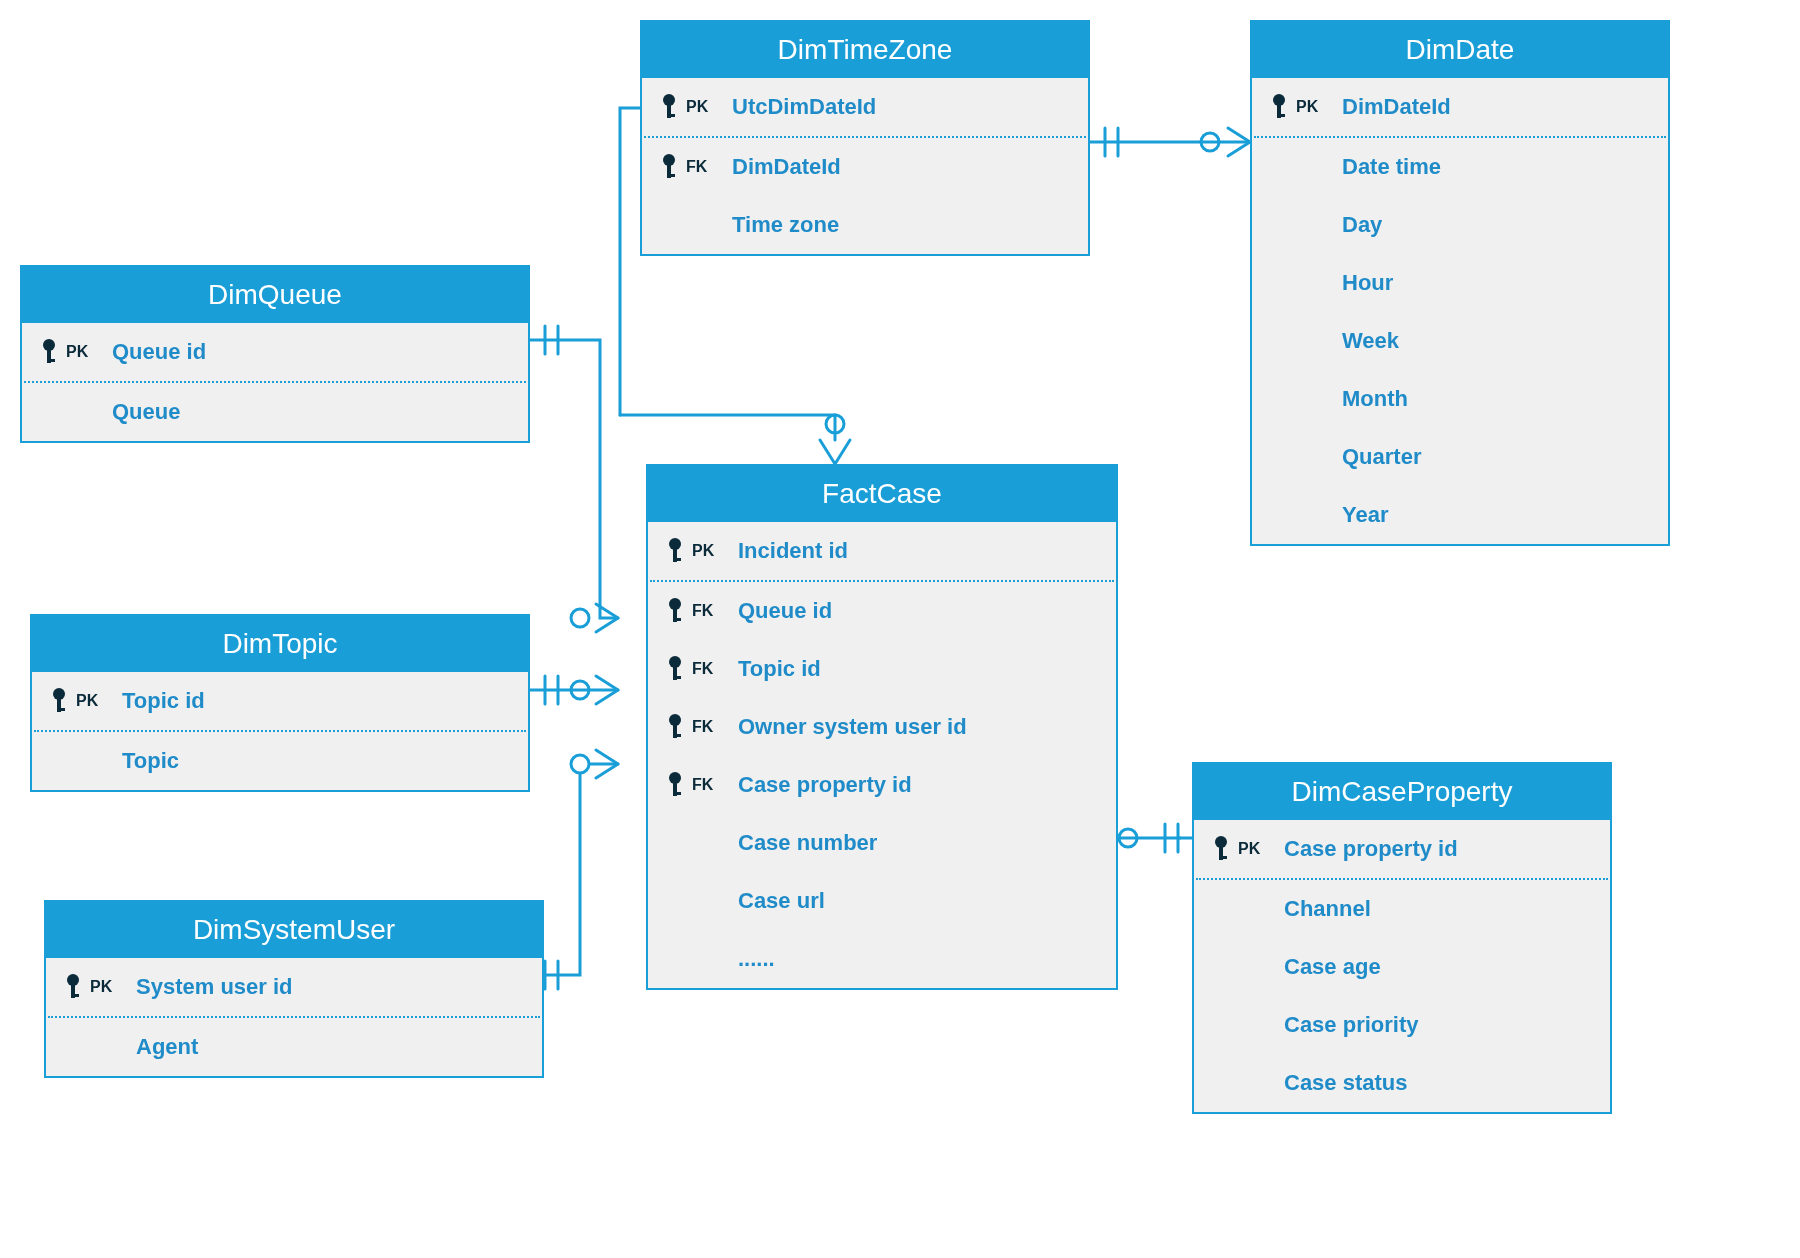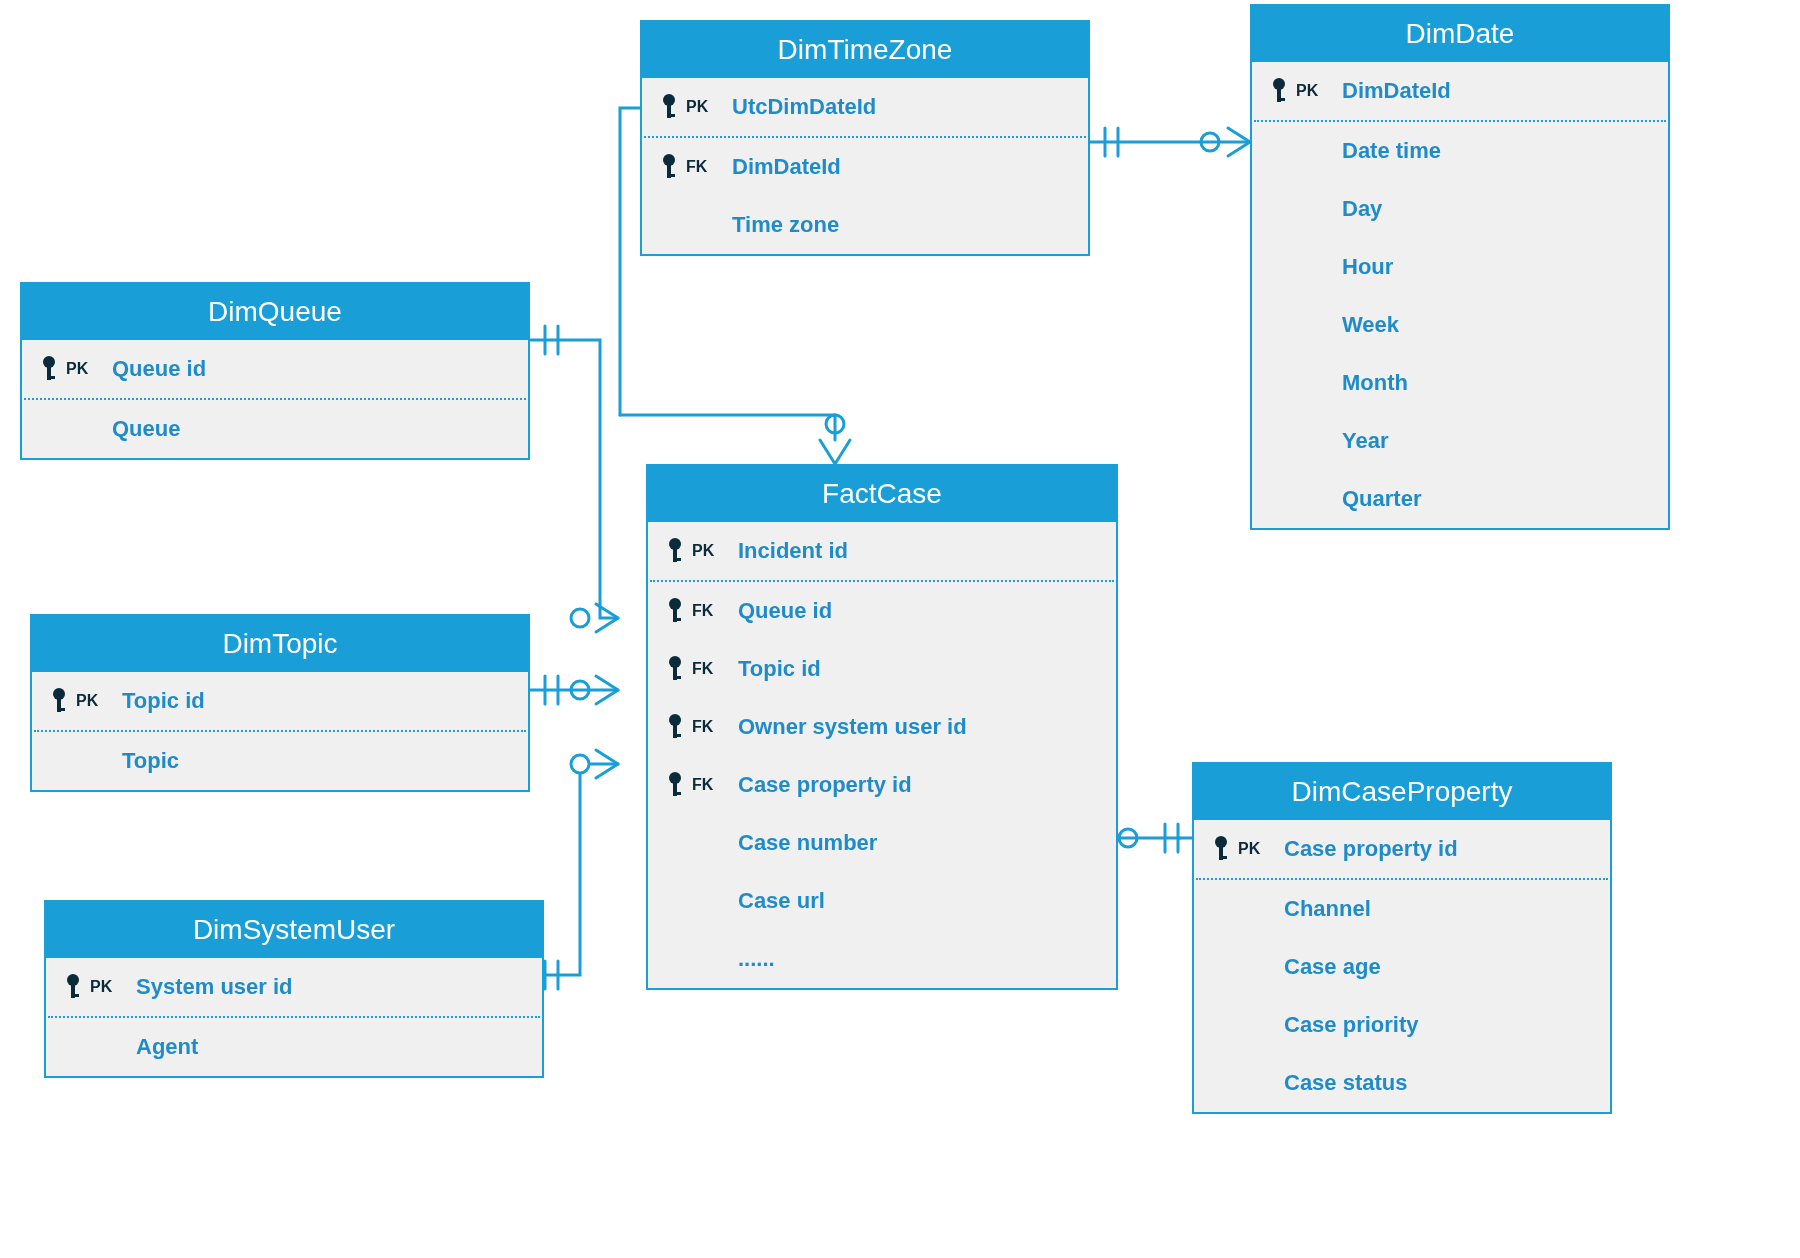--- a/index.html
+++ b/index.html
@@ -163,21 +163,21 @@
       <span class="namecell">DimDateId</span>
     </div>
     <div class="row">
       <span class="iconcell"></span>
       <span class="keycell"></span>
       <span class="namecell">Time zone</span>
     </div>
   </div>
 </div>
 
-<div class="entity" style="left:1250px; top:4px; width:420px;">
+<div class="entity" style="left:1250px; top:20px; width:420px;">
   <div class="hdr">DimDate</div>
   <div class="rows">
     <div class="row">
       <span class="iconcell">
             <span class="keyicon"><svg viewBox="0 0 22 30">
                 <circle cx="11" cy="8" r="6" fill="#0b2a3a"></circle>
                 <rect x="9" y="12" width="4" height="14" fill="#0b2a3a"></rect>
                 <rect x="9" y="22" width="8" height="3" fill="#0b2a3a"></rect>
               </svg></span>
           </span>
@@ -206,31 +206,31 @@
           <span class="namecell">Week</span>
         </div>
     <div class="row">
           <span class="iconcell"></span>
           <span class="keycell"></span>
           <span class="namecell">Month</span>
         </div>
     <div class="row">
           <span class="iconcell"></span>
           <span class="keycell"></span>
+          <span class="namecell">Quarter</span>
+        </div>
+    <div class="row">
+          <span class="iconcell"></span>
+          <span class="keycell"></span>
           <span class="namecell">Year</span>
         </div>
-    <div class="row">
-          <span class="iconcell"></span>
-          <span class="keycell"></span>
-          <span class="namecell">Quarter</span>
-        </div>
-  </div>
-</div>
-
-<div class="entity" style="left:20px; top:265px; width:510px;margin-top:17px;">
+  </div>
+</div>
+
+<div class="entity" style="left:20px; top:265px; width:510px;">
   <div class="hdr">DimQueue</div>
   <div class="rows">
     <div class="row">
       <span class="iconcell">
             <span class="keyicon"><svg viewBox="0 0 22 30">
                 <circle cx="11" cy="8" r="6" fill="#0b2a3a"></circle>
                 <rect x="9" y="12" width="4" height="14" fill="#0b2a3a"></rect>
                 <rect x="9" y="22" width="8" height="3" fill="#0b2a3a"></rect>
               </svg></span>
           </span>

